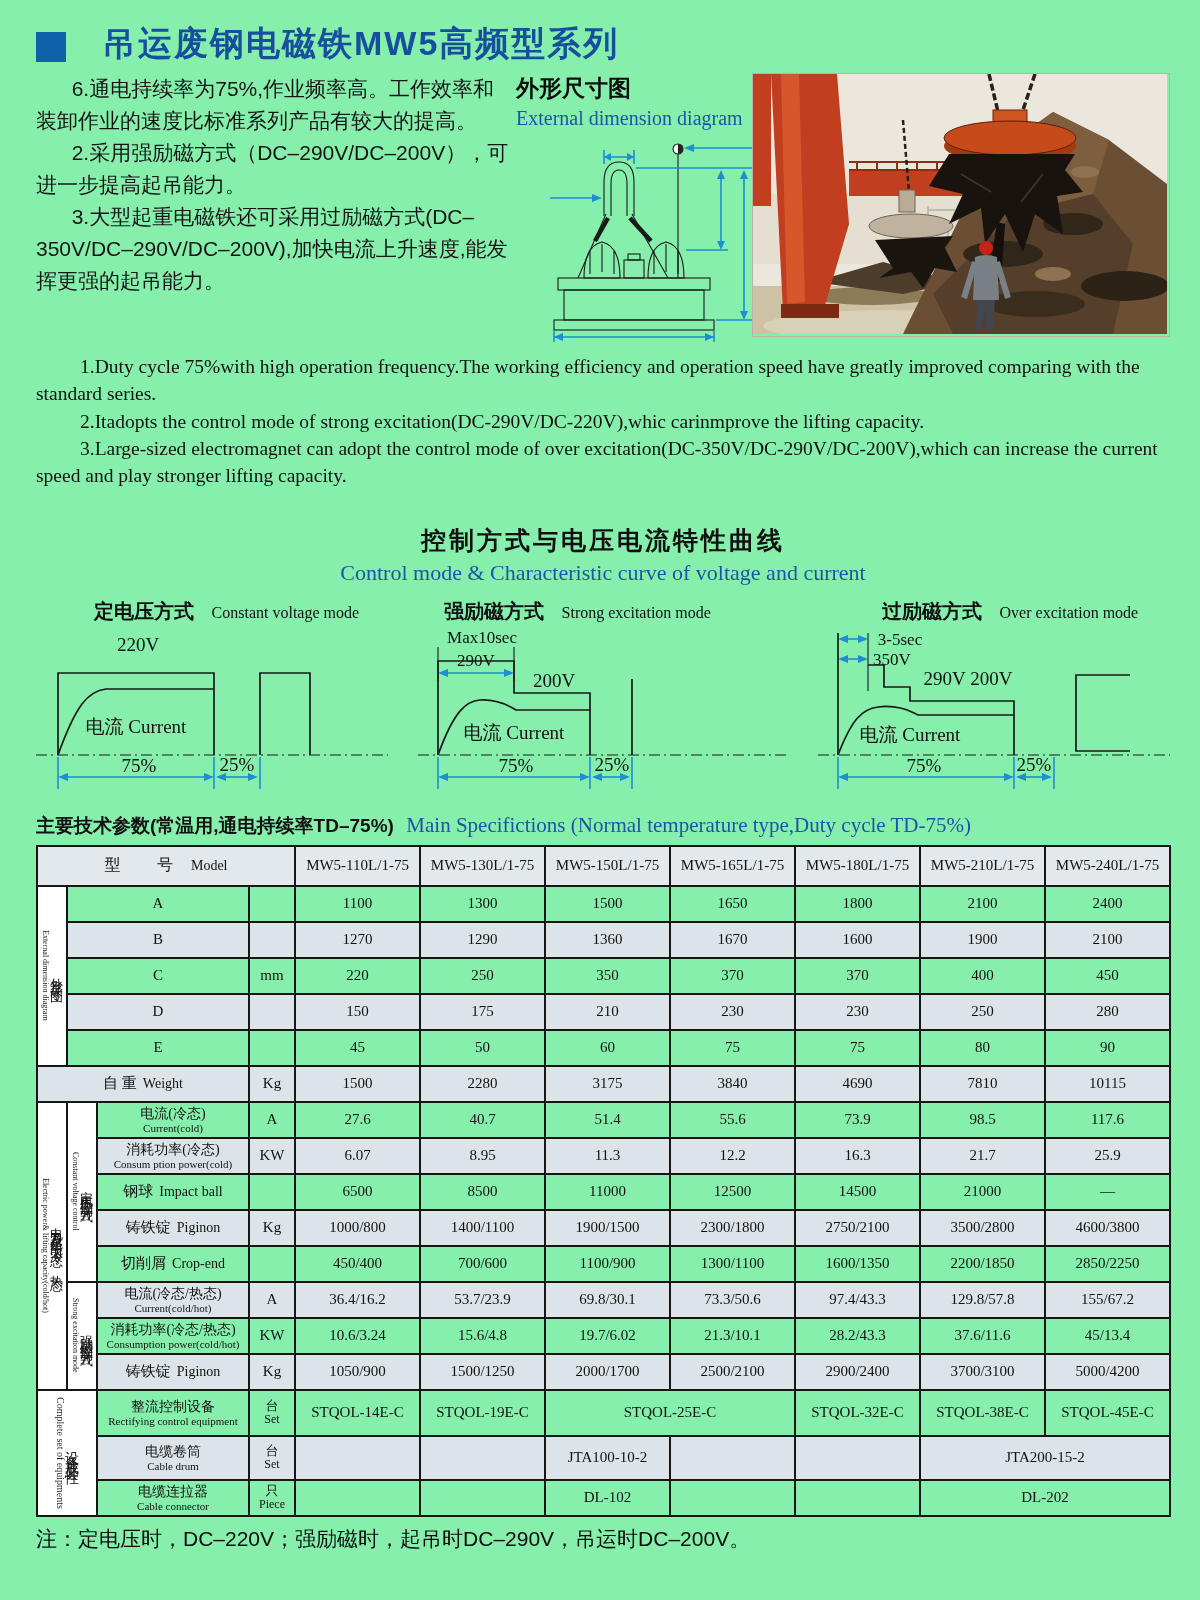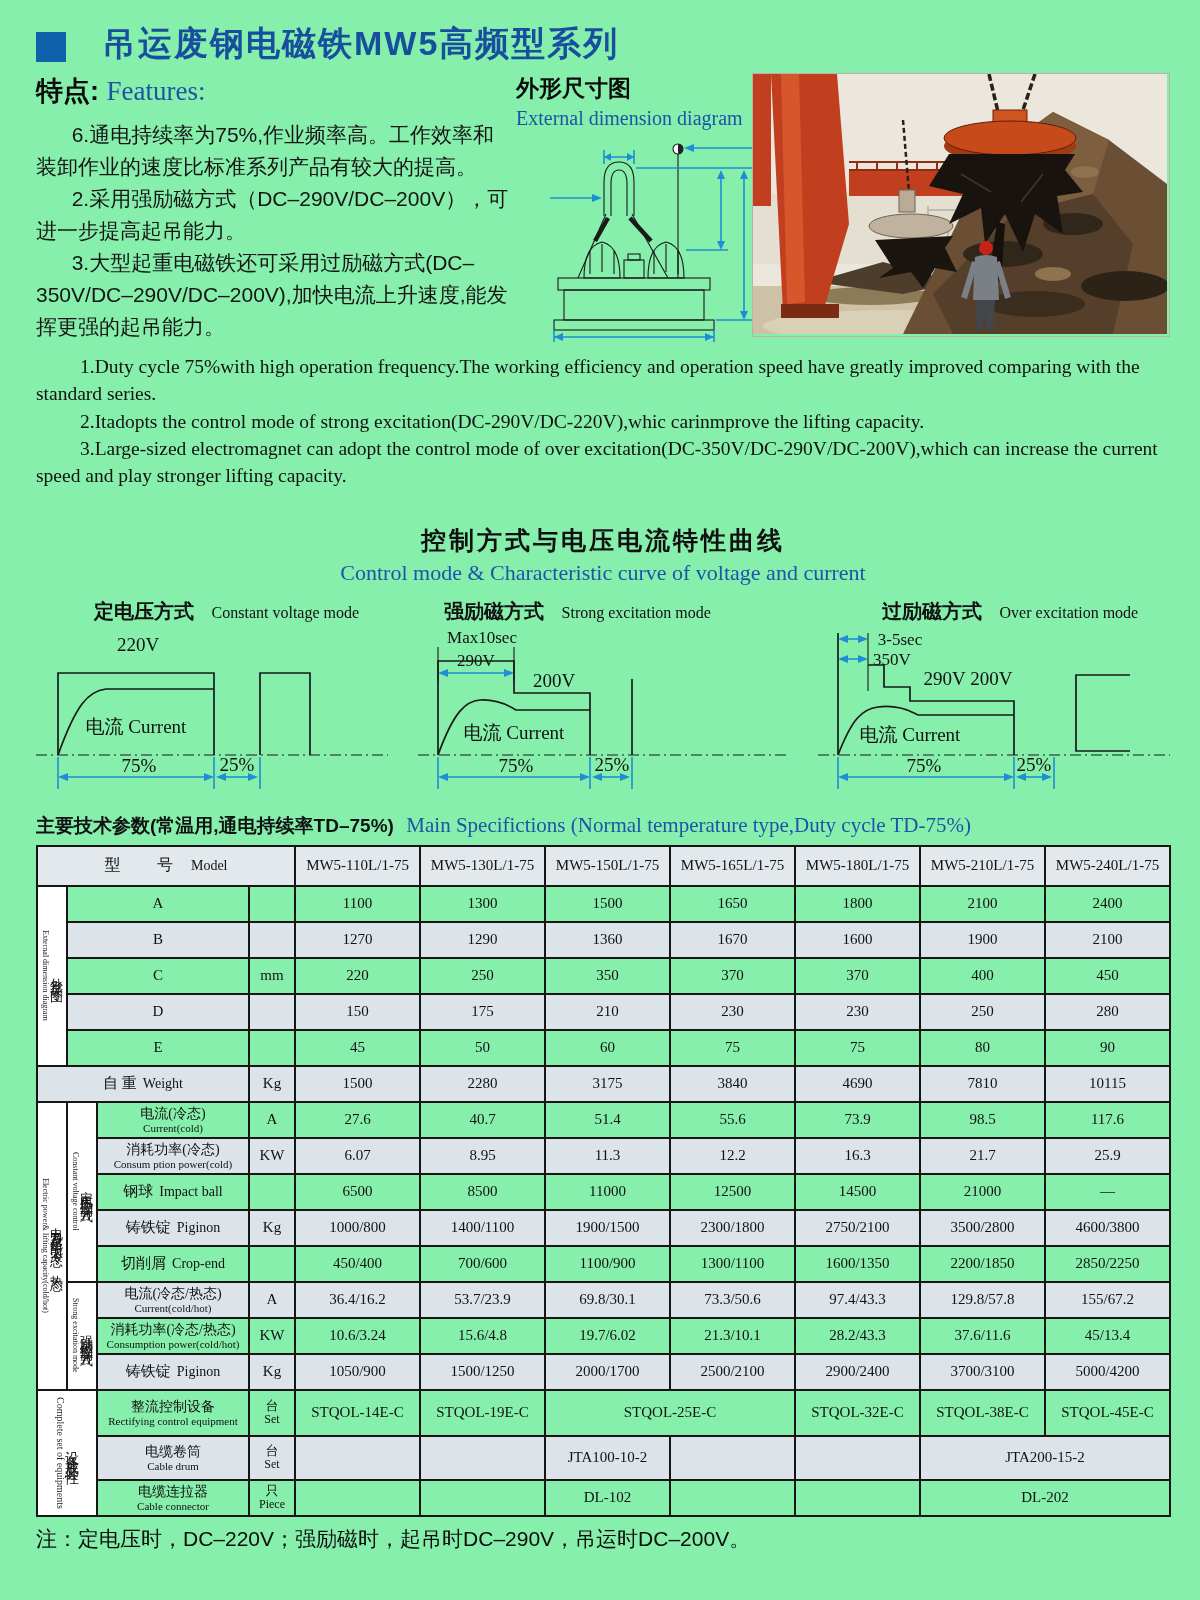--- a/index.html
+++ b/index.html
@@ -78,24 +78,20 @@
 
   <div class="title-row">
     <div class="bullet"></div>
     <div>
       <div class="t-zh">吊运废钢电磁铁MW5高频型系列</div>
     </div>
   </div>
 
   <div class="mid">
     <div class="feat-col">
-      <div class="feat-head">
-        <span class="zh">特点:</span>
-        <span class="en">Features:</span>
-      </div>
       <p>6.通电持续率为75%,作业频率高。工作效率和装卸作业的速度比标准系列产品有较大的提高。</p>
       <p>2.采用强励磁方式（DC–290V/DC–200V），可进一步提高起吊能力。</p>
       <p>3.大型起重电磁铁还可采用过励磁方式(DC–350V/DC–290V/DC–200V),加快电流上升速度,能发挥更强的起吊能力。</p>
     </div>
 
     <div class="dim-block">
       <div class="dim-zh">外形尺寸图</div>
       <div class="dim-en">External dimension diagram</div>
       <svg width="262" height="214" viewBox="0 0 262 214">
         <g class="thin">

